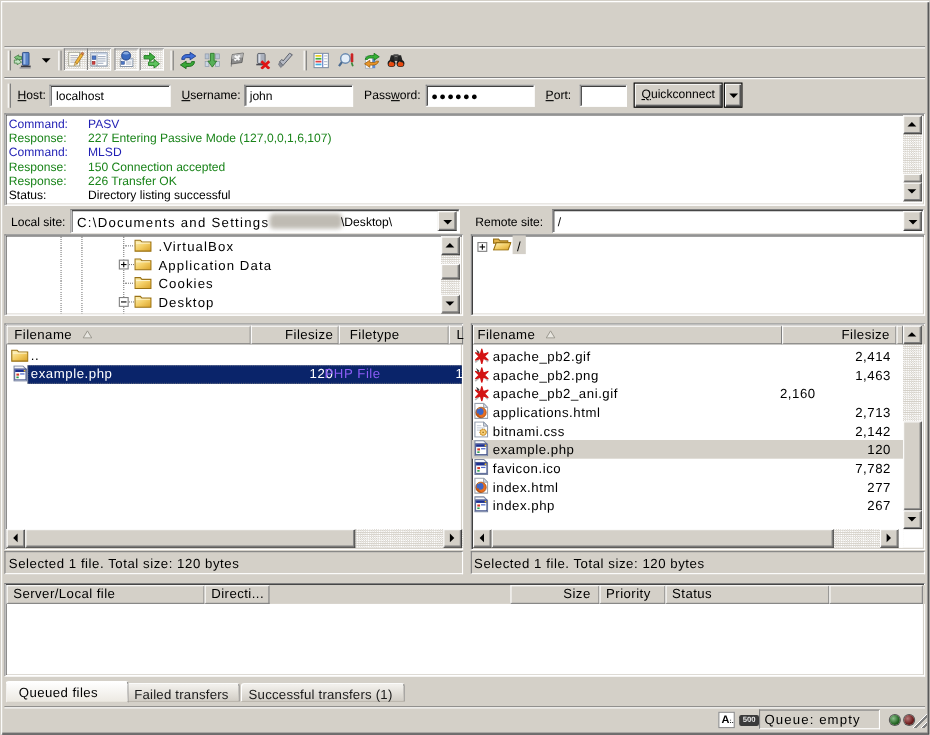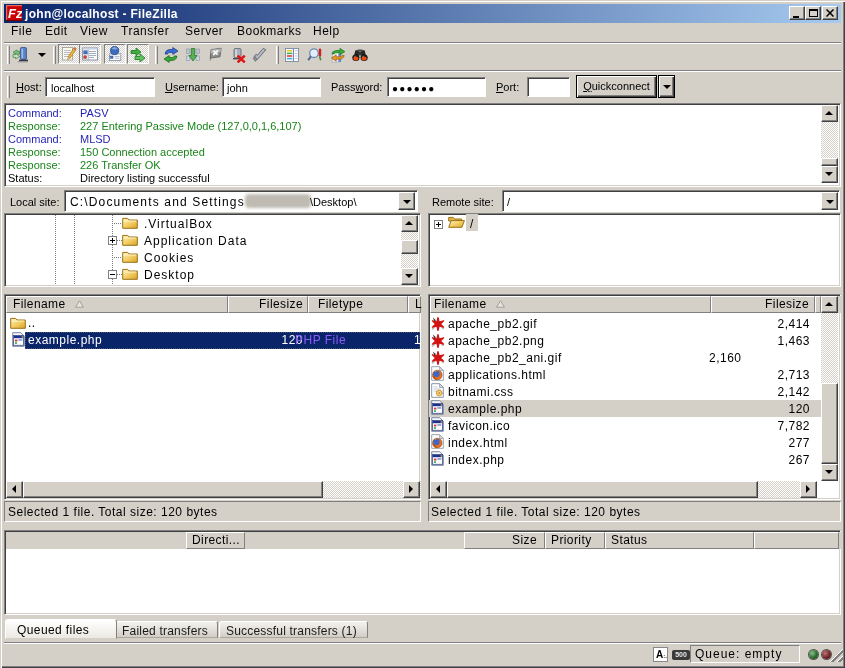--- a/index.html
+++ b/index.html
@@ -20,51 +20,21 @@
 .grip{border-left:1px solid #fff;border-right:1px solid #808080;width:3px}
 .hline{height:1px;background:#808080}
 .dotv{width:1px;background-image:repeating-linear-gradient(to bottom,#7c7c7c 0 1px,transparent 1px 2px)}
 .doth{height:1px;background-image:repeating-linear-gradient(to right,#7c7c7c 0 1px,transparent 1px 2px)}
 .nw{white-space:nowrap}
 </style>
 </head>
 <body>
 <div id="win">
 
-<div class="a" id="titlebar" style="left:4px;top:4px;width:837px;height:19px;background:linear-gradient(to right,#0a246a,#a6caf0)">
- <svg class="a" style="left:2px;top:1px" width="16" height="16" viewBox="0 0 16 16">
-  <rect x="0" y="0" width="16" height="16" fill="#cc0202"></rect>
-  <rect x="0" y="0" width="16" height="1.2" fill="#e56a6a"></rect>
-  <rect x="0" y="0" width="1.2" height="16" fill="#e56a6a"></rect>
-  <rect x="0" y="14.8" width="16" height="1.2" fill="#7a0000"></rect>
-  <text x="2" y="12.5" font-family="Liberation Sans,sans-serif" font-size="13" font-style="italic" font-weight="bold" fill="#fff">Fz</text>
- </svg>
- <div class="a nw" style="left:21px;top:3px;color:#fff;font-size:12px;font-weight:bold;letter-spacing:0.3px;line-height:14px">john@localhost - FileZilla</div>
- <div class="a raise2" style="left:785px;top:2px;width:16px;height:14px">
-  <div class="a" style="left:3px;top:9px;width:6px;height:2px;background:#000"></div>
- </div>
- <div class="a raise2" style="left:801px;top:2px;width:16px;height:14px">
-  <div class="a" style="left:3px;top:2px;width:9px;height:8px;border:1px solid #000;border-top:2px solid #000"></div>
- </div>
- <div class="a raise2" style="left:818px;top:2px;width:16px;height:14px">
-  <svg class="a" style="left:3px;top:2px" width="8" height="8" viewBox="0 0 8 8">
-          <path d="M0.5 0.5 L7.5 7.5 M7.5 0.5 L0.5 7.5" stroke="#000" stroke-width="1.5"></path>
-        </svg>
- </div>
-</div>
-
-<div class="a" id="menubar" style="left:4px;top:23px;width:837px;height:19px;font-size:12px;letter-spacing:0.5px">
- <div class="a nw" style="left:7px;top:1px;line-height:14px">File</div>
- <div class="a nw" style="left:41px;top:1px;line-height:14px">Edit</div>
- <div class="a nw" style="left:76px;top:1px;line-height:14px">View</div>
- <div class="a nw" style="left:117px;top:1px;line-height:14px">Transfer</div>
- <div class="a nw" style="left:181px;top:1px;line-height:14px">Server</div>
- <div class="a nw" style="left:233px;top:1px;line-height:14px">Bookmarks</div>
- <div class="a nw" style="left:309px;top:1px;line-height:14px">Help</div>
-</div>
+
 <div class="a hline" style="left:4px;top:42px;width:837px"></div>
 <div class="a" style="left:4px;top:43px;width:837px;height:1px;background:#fff"></div>
 
 <div class="a" id="toolbar" style="left:4px;top:44px;width:837px;height:26px">
  <div class="a grip" style="left:3px;top:2px;height:18px"></div>
  <svg class="a" style="left:8px;top:3px" width="16" height="16" viewBox="0 0 16 16">
   <path d="M1 5.2 L5 2.9 V4.3 H7.6 V7.1 H5 V8.5 Z" fill="#7ec47e" stroke="#3d7a3d" stroke-width="0.7"></path>
   <path d="M7.6 9.5 L3.6 11.8 V10.4 H1 V7.6 H3.6 V6.2 Z" fill="#c2e2c2" stroke="#3d7a3d" stroke-width="0.7"></path>
   <rect x="8.4" y="0.6" width="6" height="11.8" rx="1" fill="#5b85c9" stroke="#27477f" stroke-width="0.8"></rect>
   <rect x="9.4" y="1.6" width="1.7" height="9.8" fill="#a0bce6"></rect>
@@ -456,20 +426,21 @@
  <div class="a" style="left:388px;top:186px;width:4px;height:17px;background:#fff"></div>
 </div>
 
 <div class="a" style="left:4px;top:501px;width:417px;height:21px;border:1px solid;border-color:#808080 #fff #fff #808080"></div>
 <div class="a" style="left:428px;top:501px;width:413px;height:21px;border:1px solid;border-color:#808080 #fff #fff #808080"></div>
 <div class="a nw" style="left:8px;top:505px;letter-spacing:0.5px">Selected 1 file. Total size: 120 bytes</div>
 <div class="a nw" style="left:431px;top:505px;letter-spacing:0.5px">Selected 1 file. Total size: 120 bytes</div>
 
 <div class="a sunkp" id="queue" style="left:4px;top:530px;width:837px;height:85px">
  <div class="a" style="left:1px;top:1px;width:835px;height:17px;background:#d4d0c8"></div>
+ <div class="a hseg" style="left:1px;width:180px;padding-left:5px">Server/Local file</div>
  <div class="a hseg" style="left:181px;width:59px;padding-left:5px">Directi...</div>
  <div class="a hseg" style="left:459px;width:81px;text-align:right;padding-right:7px">Size</div>
  <div class="a hseg" style="left:540px;width:60px;padding-left:5px">Priority</div>
  <div class="a hseg" style="left:600px;width:149px;padding-left:5px">Status</div>
  <div class="a hseg" style="left:749px;width:85px"></div>
 </div>
 
 <div class="a" id="tabs" style="left:4px;top:615px;width:837px;height:27px">
  <div class="a" style="left:111px;top:6px;width:103px;height:17px;background:linear-gradient(#f4f2ee,#d2cec6);border:1px solid;border-color:#fff #808080 #aca89e #fff;border-radius:3px 3px 0 0"></div>
  <div class="a nw" style="left:118px;top:9px;color:#1a1a1a;letter-spacing:0.2px">Failed transfers</div>

